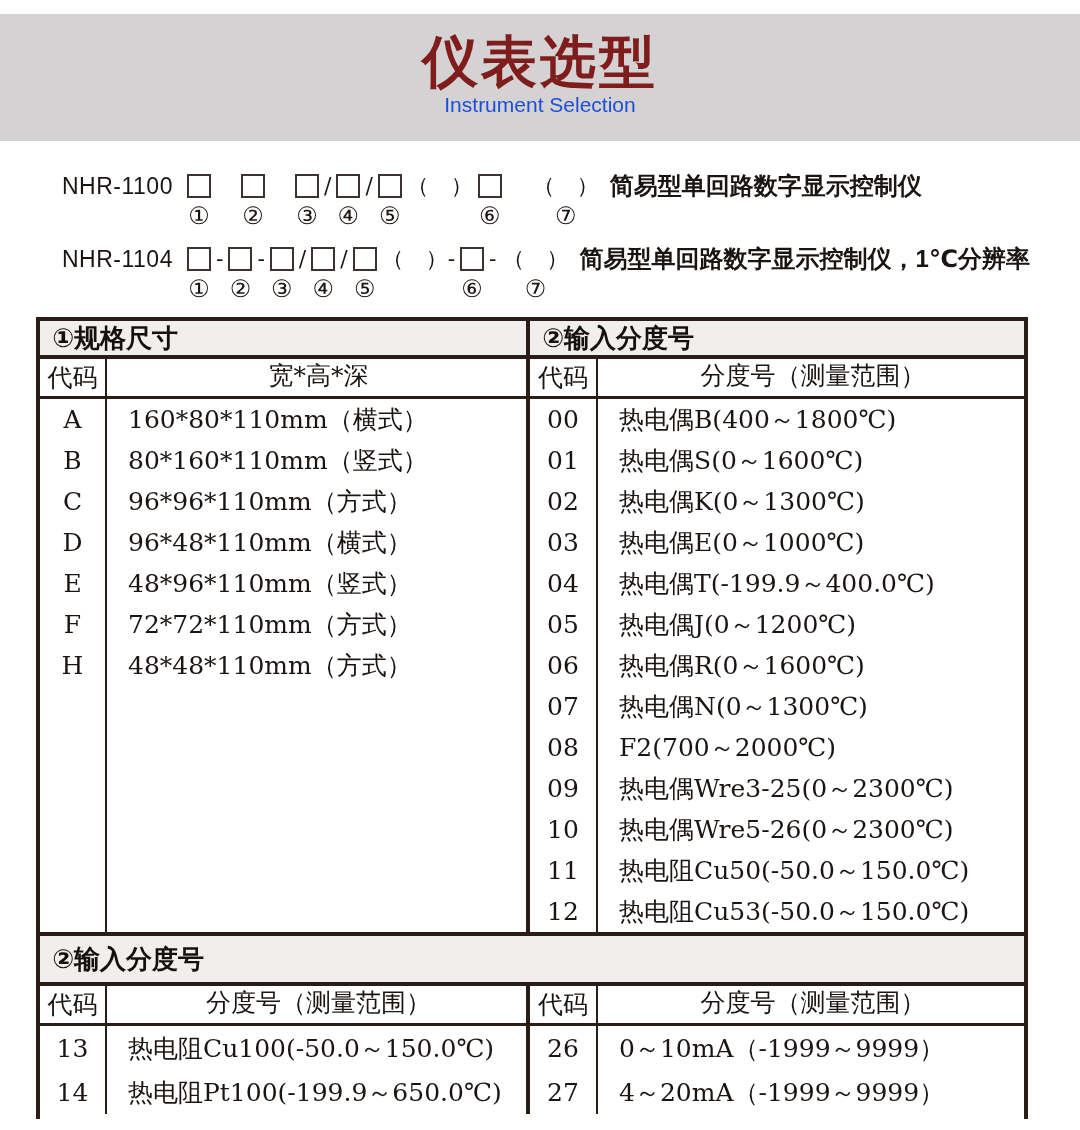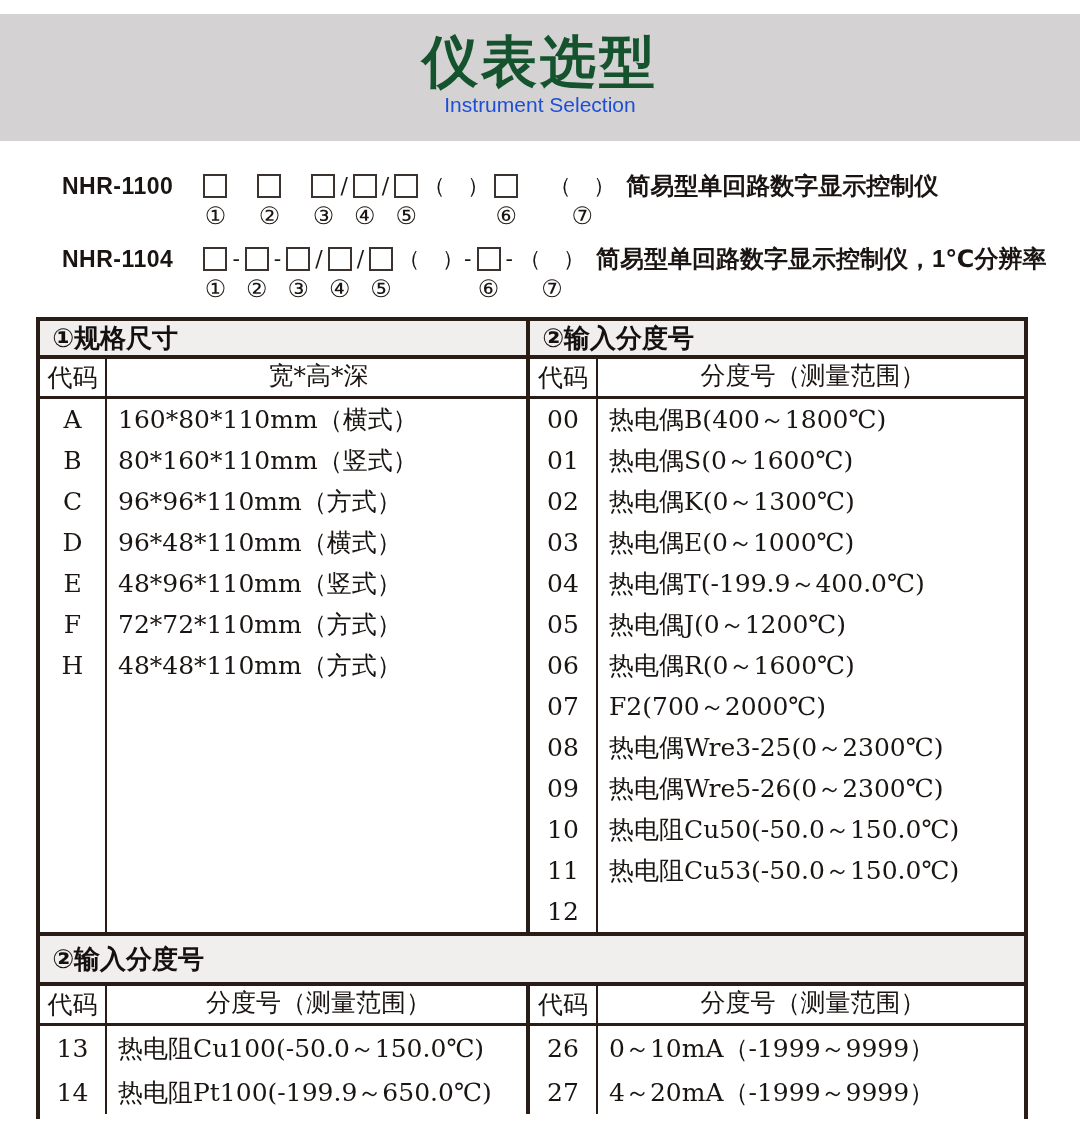--- a/index.html
+++ b/index.html
@@ -9,27 +9,27 @@
     --section-bg:#f0efee;
     --sans:"Liberation Sans","DejaVu Sans",sans-serif;
     --serif:"DejaVu Serif","Liberation Serif",serif;
   }
   *{margin:0;padding:0;box-sizing:border-box;}
   body{background:#fff;}
   .doc{position:relative;width:1080px;height:1130px;background:#fff;overflow:hidden;color:var(--text);}
 
   
   .banner{margin-top:14px;width:1080px;height:127px;background:var(--banner-bg);text-align:center;}
-  .banner h1{font-family:var(--sans);font-weight:bold;font-size:56px;letter-spacing:3px;color:#14532d;padding-top:18px;line-height:60px;}
+  .banner h1{font-family:var(--sans);font-weight:bold;font-size:56px;letter-spacing:3px;color:#7f1d1d;padding-top:18px;line-height:60px;}
   .banner .sub{font-family:var(--sans);font-size:21px;color:#1d4ed8;line-height:26px;}
 
   
   .models{padding-left:62px;margin-top:30px;}
   .model-line{display:flex;align-items:flex-start;margin-bottom:13px;white-space:nowrap;}
-  .m-name{font-family:var(--sans);font-weight:bold;font-size:23px;line-height:30px;letter-spacing:0.5px;margin-right:28px;}
+  .m-name{font-family:var(--sans);font-weight:normal;font-size:23px;line-height:30px;letter-spacing:0.5px;margin-right:12px;}
   .seg{display:flex;flex-direction:column;align-items:center;margin:0 2px;}
   .seg-top{height:30px;display:flex;align-items:center;justify-content:center;}
   .cbox{width:24px;height:24px;border:2px solid #3a332f;background:#fff;}
   .sep{font-family:var(--serif);font-size:22px;line-height:30px;padding:0 1px;}
   .gap{width:22px;}
   .seg-num{height:28px;font-family:var(--serif);font-size:24px;line-height:26px;margin-top:2px;}
   .m-desc{font-family:var(--sans);font-weight:bold;font-size:24px;line-height:30px;margin-left:8px;}
 
   
   .tbl{margin-left:36px;width:992px;border:4px solid var(--border);border-bottom:4px solid var(--border);}
@@ -44,21 +44,21 @@
   .hright{flex:1;}
   .code-col{width:67px;border-right:2px solid var(--border);flex-shrink:0;display:flex;flex-direction:column;}
   .hright .code-col{width:68px;}
   .val-col{flex:1;display:flex;flex-direction:column;overflow:hidden;}
   .code-col .hdr-cell,.code-col.hdrc{justify-content:center;}
   .hdrc{font-family:var(--serif);font-size:25px;display:flex;align-items:center;justify-content:center;white-space:nowrap;}
   .hdrv{font-family:var(--serif);font-size:25px;display:flex;align-items:center;padding-left:4px;white-space:nowrap;}
   .t1body{height:533px;}
   .cell{height:41px;display:flex;align-items:center;font-family:var(--serif);font-size:25px;white-space:nowrap;}
   .cell.code{justify-content:center;}
-  .cell.val{padding-left:11px;}
+  .cell.val{padding-left:21px;}
   .tbl2{border-top:none;border-bottom:none;height:133px;}
   .tbl2 .cell{height:44px;}
   .band{margin-left:36px;width:992px;height:50px;background:var(--section-bg);border:4px solid var(--border);border-top:none;display:flex;}
 </style>
 </head>
 <body>
 
 <div class="doc">
 
   <header class="banner">
@@ -258,20 +258,21 @@
             <div class="cell code">12</div>
           </div>
         <div class="val-col" id="t1r-vals">
             <div class="cell val">热电偶B(400～1800℃)</div>
             <div class="cell val">热电偶S(0～1600℃)</div>
             <div class="cell val">热电偶K(0～1300℃)</div>
             <div class="cell val">热电偶E(0～1000℃)</div>
             <div class="cell val">热电偶T(-199.9～400.0℃)</div>
             <div class="cell val">热电偶J(0～1200℃)</div>
             <div class="cell val">热电偶R(0～1600℃)</div>
+            <div class="cell val">热电偶N(0～1300℃)</div>
             <div class="cell val">F2(700～2000℃)</div>
             <div class="cell val">热电偶Wre3-25(0～2300℃)</div>
             <div class="cell val">热电偶Wre5-26(0～2300℃)</div>
             <div class="cell val">热电阻Cu50(-50.0～150.0℃)</div>
             <div class="cell val">热电阻Cu53(-50.0～150.0℃)</div>
           </div>
       </div>
     </div>
   </section>
 

